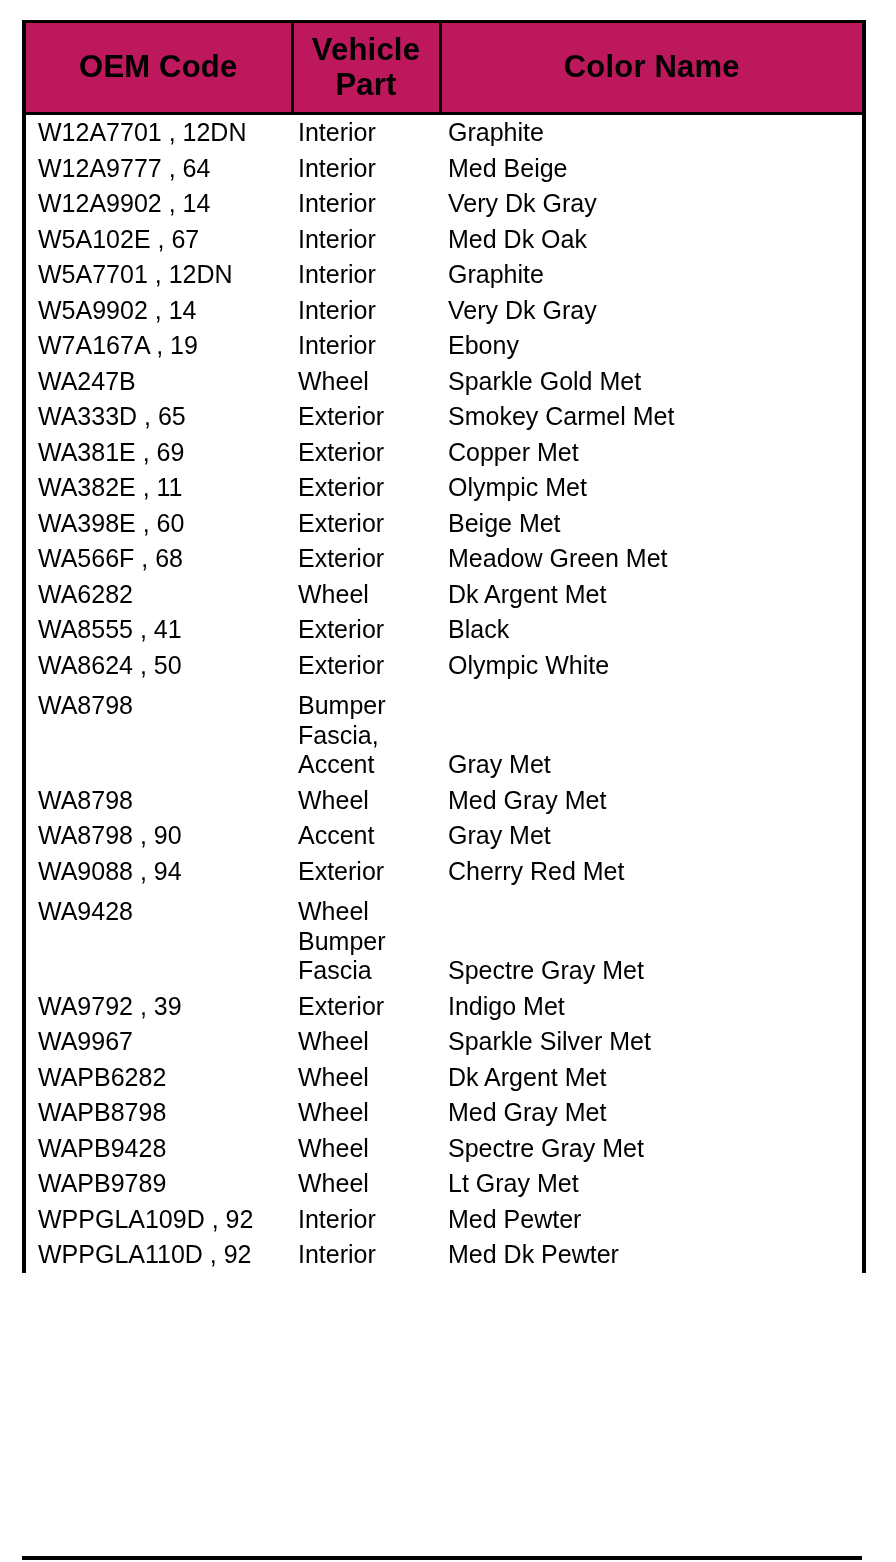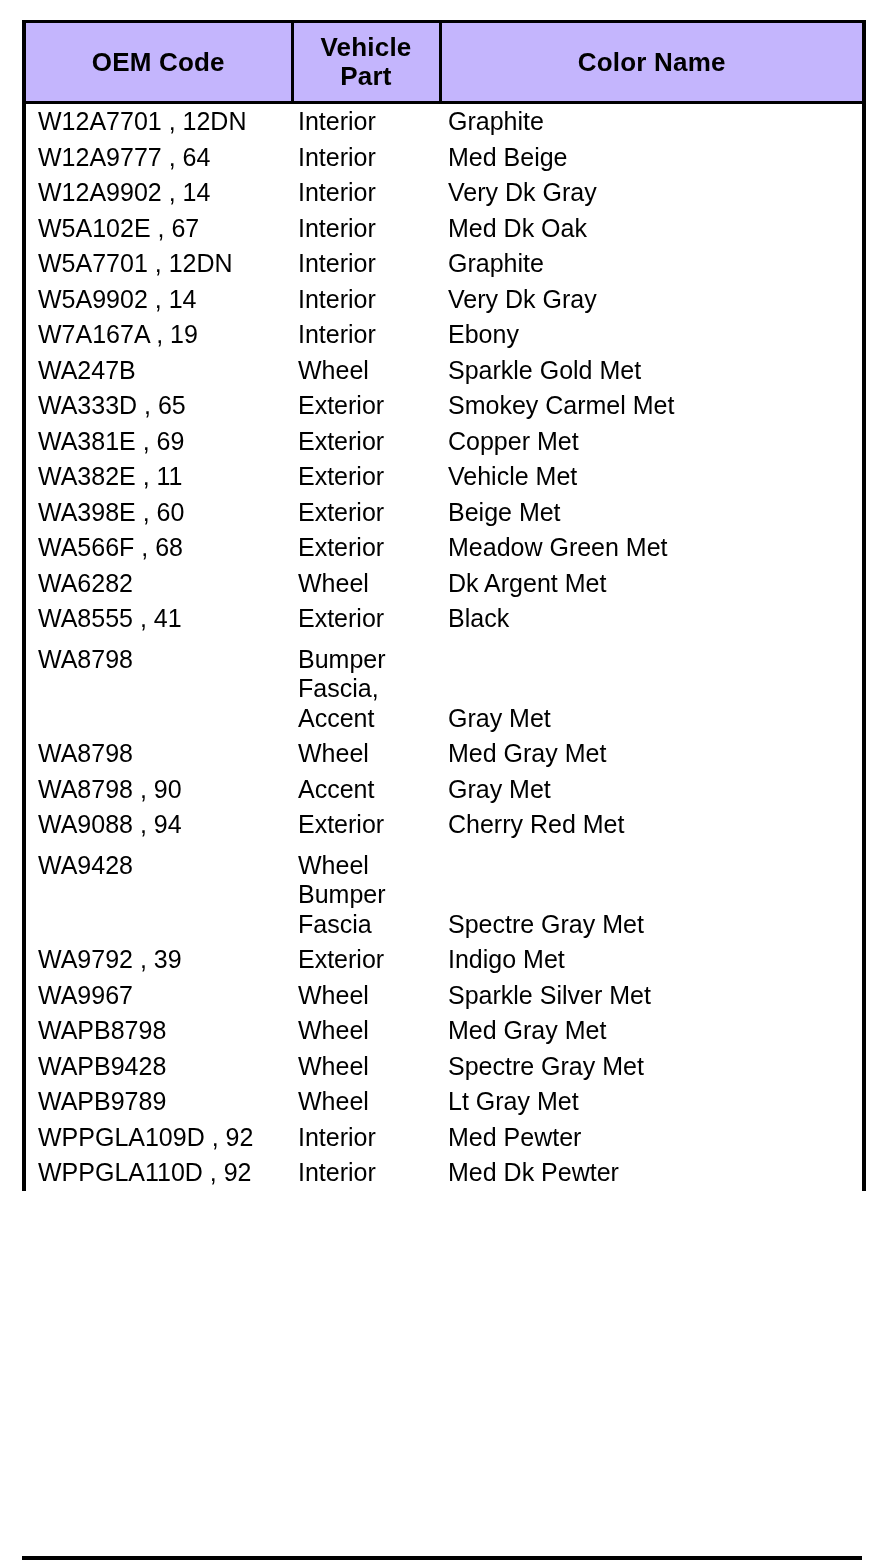--- a/index.html
+++ b/index.html
@@ -32,27 +32,27 @@
     width: 840px;
     table-layout: fixed;
   }
   table.color-table col.c-code  { width: 268px; }
   table.color-table col.c-part  { width: 148px; }
   table.color-table col.c-name  { width: 424px; }
 
   
   thead th {
     border: 3px solid #000;
-    font-size: 26px;
+    font-size: 31px;
     font-weight: bold;
     text-align: center;
     padding: 10px 6px;
     line-height: 1.12;
     vertical-align: middle;
-    background: #c4b5fd;
+    background: #be185d;
     letter-spacing: 0.2px;
   }
   thead th.th-code { border-left: 4px solid #000; }
   thead th.th-name { border-right: 4px solid #000; }
 
   
   tbody td {
     font-size: 25px;
     padding: 3px 0 3px 0;
     line-height: 1.18;
@@ -152,41 +152,46 @@
             <td class="name">Smokey Carmel Met</td>
           </tr>
           <tr>
             <td class="code">WA381E , 69</td>
             <td class="part">Exterior</td>
             <td class="name">Copper Met</td>
           </tr>
           <tr>
             <td class="code">WA382E , 11</td>
             <td class="part">Exterior</td>
-            <td class="name">Vehicle Met</td>
+            <td class="name">Olympic Met</td>
           </tr>
           <tr>
             <td class="code">WA398E , 60</td>
             <td class="part">Exterior</td>
             <td class="name">Beige Met</td>
           </tr>
           <tr>
             <td class="code">WA566F , 68</td>
             <td class="part">Exterior</td>
             <td class="name">Meadow Green Met</td>
           </tr>
           <tr>
             <td class="code">WA6282</td>
             <td class="part">Wheel</td>
             <td class="name">Dk Argent Met</td>
           </tr>
           <tr>
             <td class="code">WA8555 , 41</td>
             <td class="part">Exterior</td>
             <td class="name">Black</td>
+          </tr>
+          <tr>
+            <td class="code">WA8624 , 50</td>
+            <td class="part">Exterior</td>
+            <td class="name">Olympic White</td>
           </tr>
           <tr class="tall">
             <td class="code">WA8798</td>
             <td class="part">Bumper
 Fascia,
 Accent</td>
             <td class="name">
 
 Gray Met</td>
           </tr>
@@ -218,20 +223,25 @@
             <td class="code">WA9792 , 39</td>
             <td class="part">Exterior</td>
             <td class="name">Indigo Met</td>
           </tr>
           <tr>
             <td class="code">WA9967</td>
             <td class="part">Wheel</td>
             <td class="name">Sparkle Silver Met</td>
           </tr>
           <tr>
+            <td class="code">WAPB6282</td>
+            <td class="part">Wheel</td>
+            <td class="name">Dk Argent Met</td>
+          </tr>
+          <tr>
             <td class="code">WAPB8798</td>
             <td class="part">Wheel</td>
             <td class="name">Med Gray Met</td>
           </tr>
           <tr>
             <td class="code">WAPB9428</td>
             <td class="part">Wheel</td>
             <td class="name">Spectre Gray Met</td>
           </tr>
           <tr>

